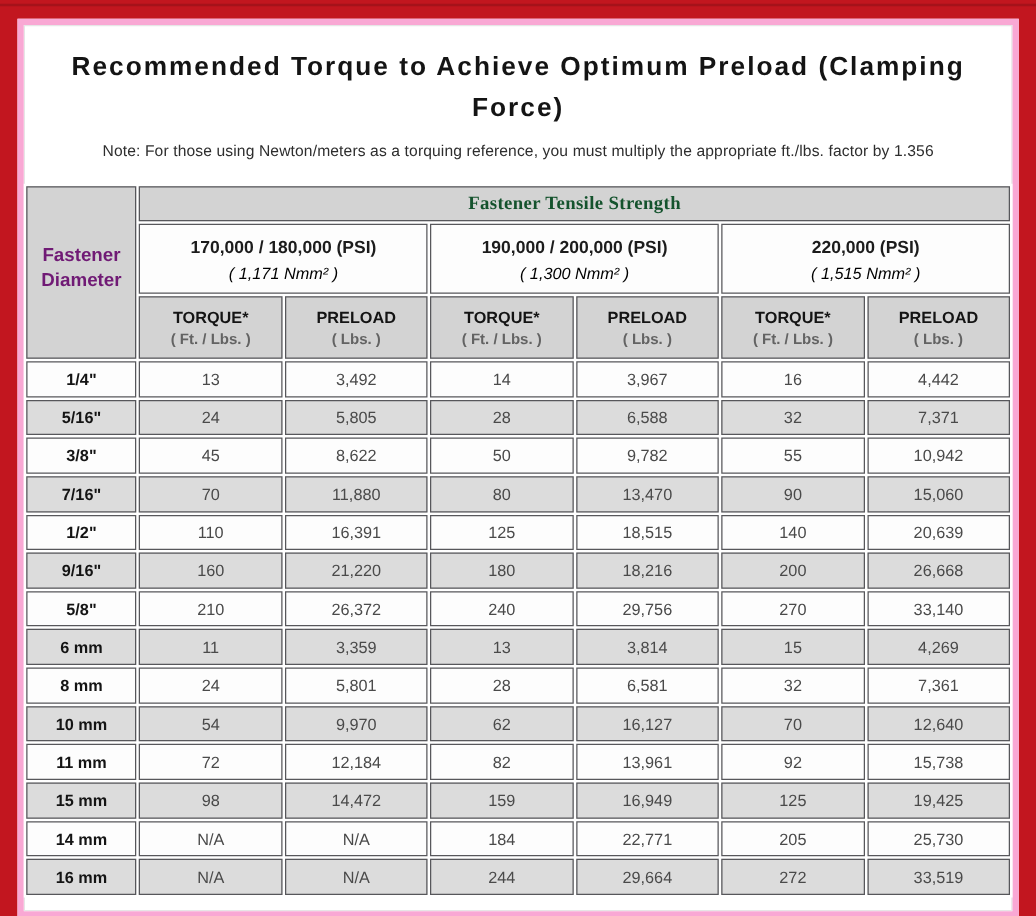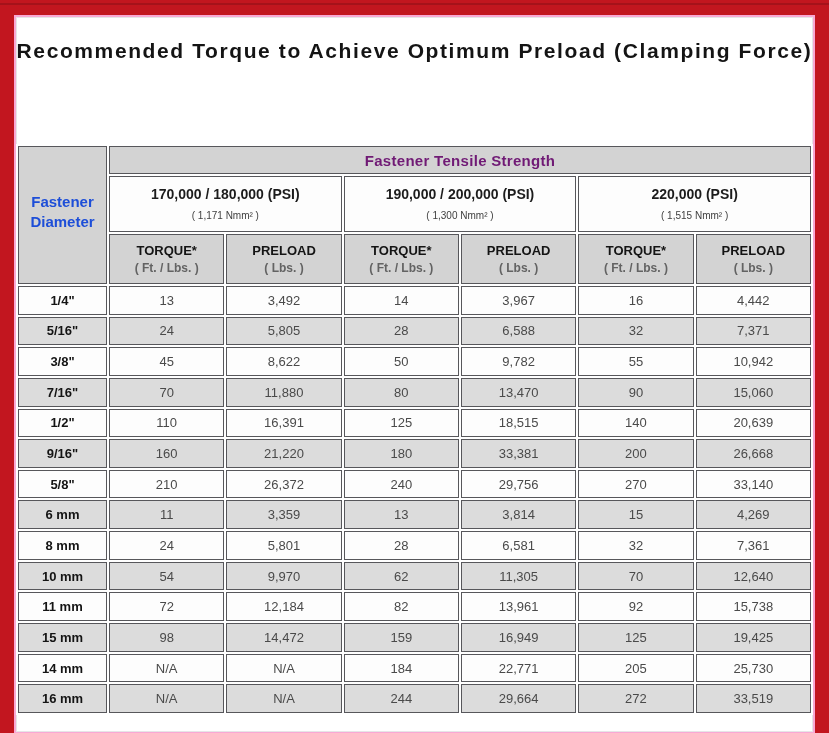--- a/index.html
+++ b/index.html
@@ -20,21 +20,21 @@
   }
   .frame-topline{
     position:absolute;left:0;top:3px;width:100%;height:2px;
     background:var(--frame-red-dark);opacity:.55;
   }
   .panel{
     position:absolute;left:14px;top:15px;
     width:801px;height:719px;
     box-sizing:border-box;
     background:#fff;
-    border:2px solid #f9a8d4;
+    border:5px solid #f9a8d4;
     box-shadow:inset 0 0 0 1px #e6e6e6;
   }
   .masthead{height:127px;text-align:center;}
   .title-line{
     font-size:21px;font-weight:bold;color:#141414;
     letter-spacing:1.6px;line-height:33px;
   }
   .title-line.first{padding-top:17px;}
   .title-line sup{font-size:12px;letter-spacing:0;}
   .note-line{
@@ -53,49 +53,50 @@
     padding:0;overflow:hidden;
   }
   col.c-dia{width:11.4%;}
   col.c-val{width:14.766%;}
   tr.r-group{height:28px;}
   tr.r-psi{height:56px;padding-left:16px;}
   tr.r-colhead{height:50px;}
   td.corner{
     background:var(--header-gray);
     vertical-align:bottom;
-    font-weight:bold;font-size:15px;line-height:20px;color:#1d4ed8;
+    font-weight:bold;font-size:15px;line-height:20px;color:#701a75;
   }
   td.corner .corner-inner{padding-bottom:7px;}
   th.group{
     background:var(--header-gray);
-    font-size:15px;font-weight:bold;color:#701a75;letter-spacing:.3px;
+    font-size:15px;font-weight:bold;color:#14532d;letter-spacing:.3px;font-family:Liberation Serif, serif;
   }
   th.psi{background:var(--row-white);}
   .psi-line{font-size:14px;font-weight:bold;color:#1c1c1c;line-height:20px;}
-  .nmm-line{font-size:10px;font-weight:normal;color:#404040;line-height:18px;margin-top:3px;}
+  .nmm-line{font-size:13px;font-weight:normal;color:#000000;line-height:18px;margin-top:3px;font-style:italic;}
   th.colhead{background:var(--header-gray);}
   .colhead-lbl{font-size:13px;font-weight:bold;color:#141414;line-height:17px;}
   .colhead-sub{font-size:12px;font-weight:bold;color:#636363;line-height:15px;margin-top:2px;}
   tbody td{
     background:var(--row-white);
     font-size:13px;color:#4a4a4a;
   }
   tbody td.dia{font-weight:bold;color:#141414;}
   tbody tr.alt td{background:var(--row-alt-gray);}
 </style>
 </head>
 <body>
 
 <div class="frame">
   <div class="frame-topline"></div>
   <div class="panel">
 
     <div class="masthead">
       <div class="title-line first">Recommended Torque to Achieve Optimum Preload (Clamping Force)</div>
+      <div class="note-line">Note: For those using Newton/meters as a torquing reference, you must multiply the appropriate ft./lbs. factor by 1.356</div>
     </div>
 
     <table class="torque">
       <colgroup>
         <col class="c-dia">
         <col class="c-val">
           <col class="c-val">
         <col class="c-val">
           <col class="c-val">
         <col class="c-val">
@@ -196,21 +197,21 @@
             <td>125</td>
             <td>18,515</td>
             <td>140</td>
             <td>20,639</td>
           </tr>
           <tr class="alt">
             <td class="dia">9/16"</td>
             <td>160</td>
             <td>21,220</td>
             <td>180</td>
-            <td>33,381</td>
+            <td>18,216</td>
             <td>200</td>
             <td>26,668</td>
           </tr>
           <tr>
             <td class="dia">5/8"</td>
             <td>210</td>
             <td>26,372</td>
             <td>240</td>
             <td>29,756</td>
             <td>270</td>
@@ -232,21 +233,21 @@
             <td>28</td>
             <td>6,581</td>
             <td>32</td>
             <td>7,361</td>
           </tr>
           <tr class="alt">
             <td class="dia">10 mm</td>
             <td>54</td>
             <td>9,970</td>
             <td>62</td>
-            <td>11,305</td>
+            <td>16,127</td>
             <td>70</td>
             <td>12,640</td>
           </tr>
           <tr>
             <td class="dia">11 mm</td>
             <td>72</td>
             <td>12,184</td>
             <td>82</td>
             <td>13,961</td>
             <td>92</td>

